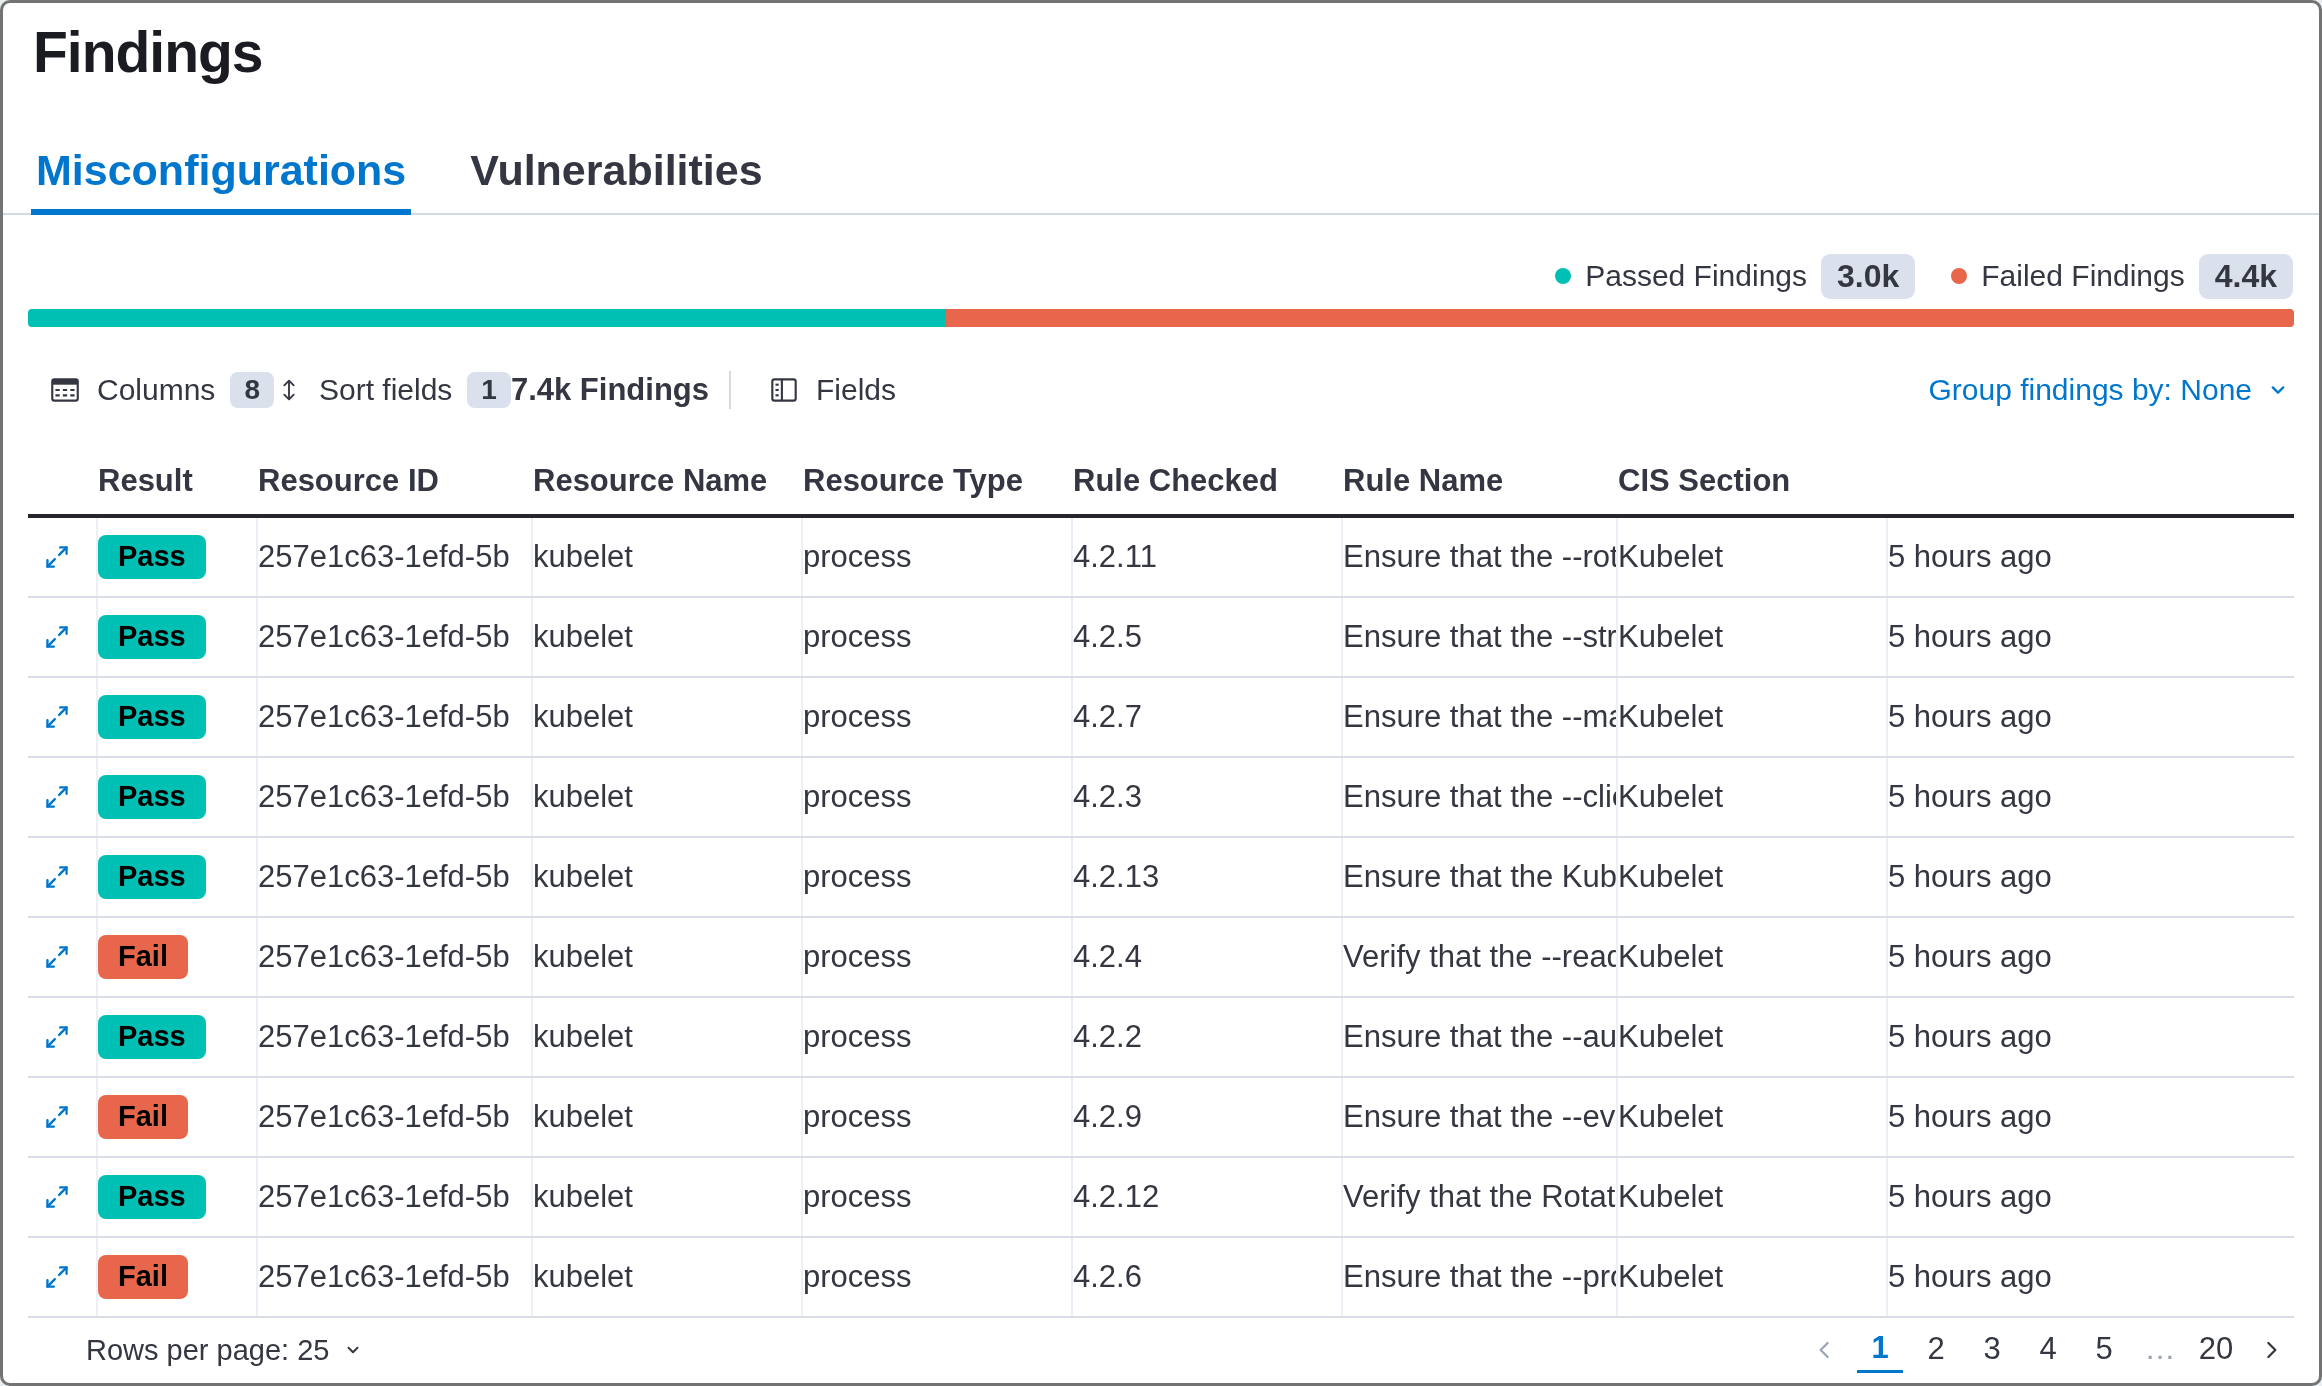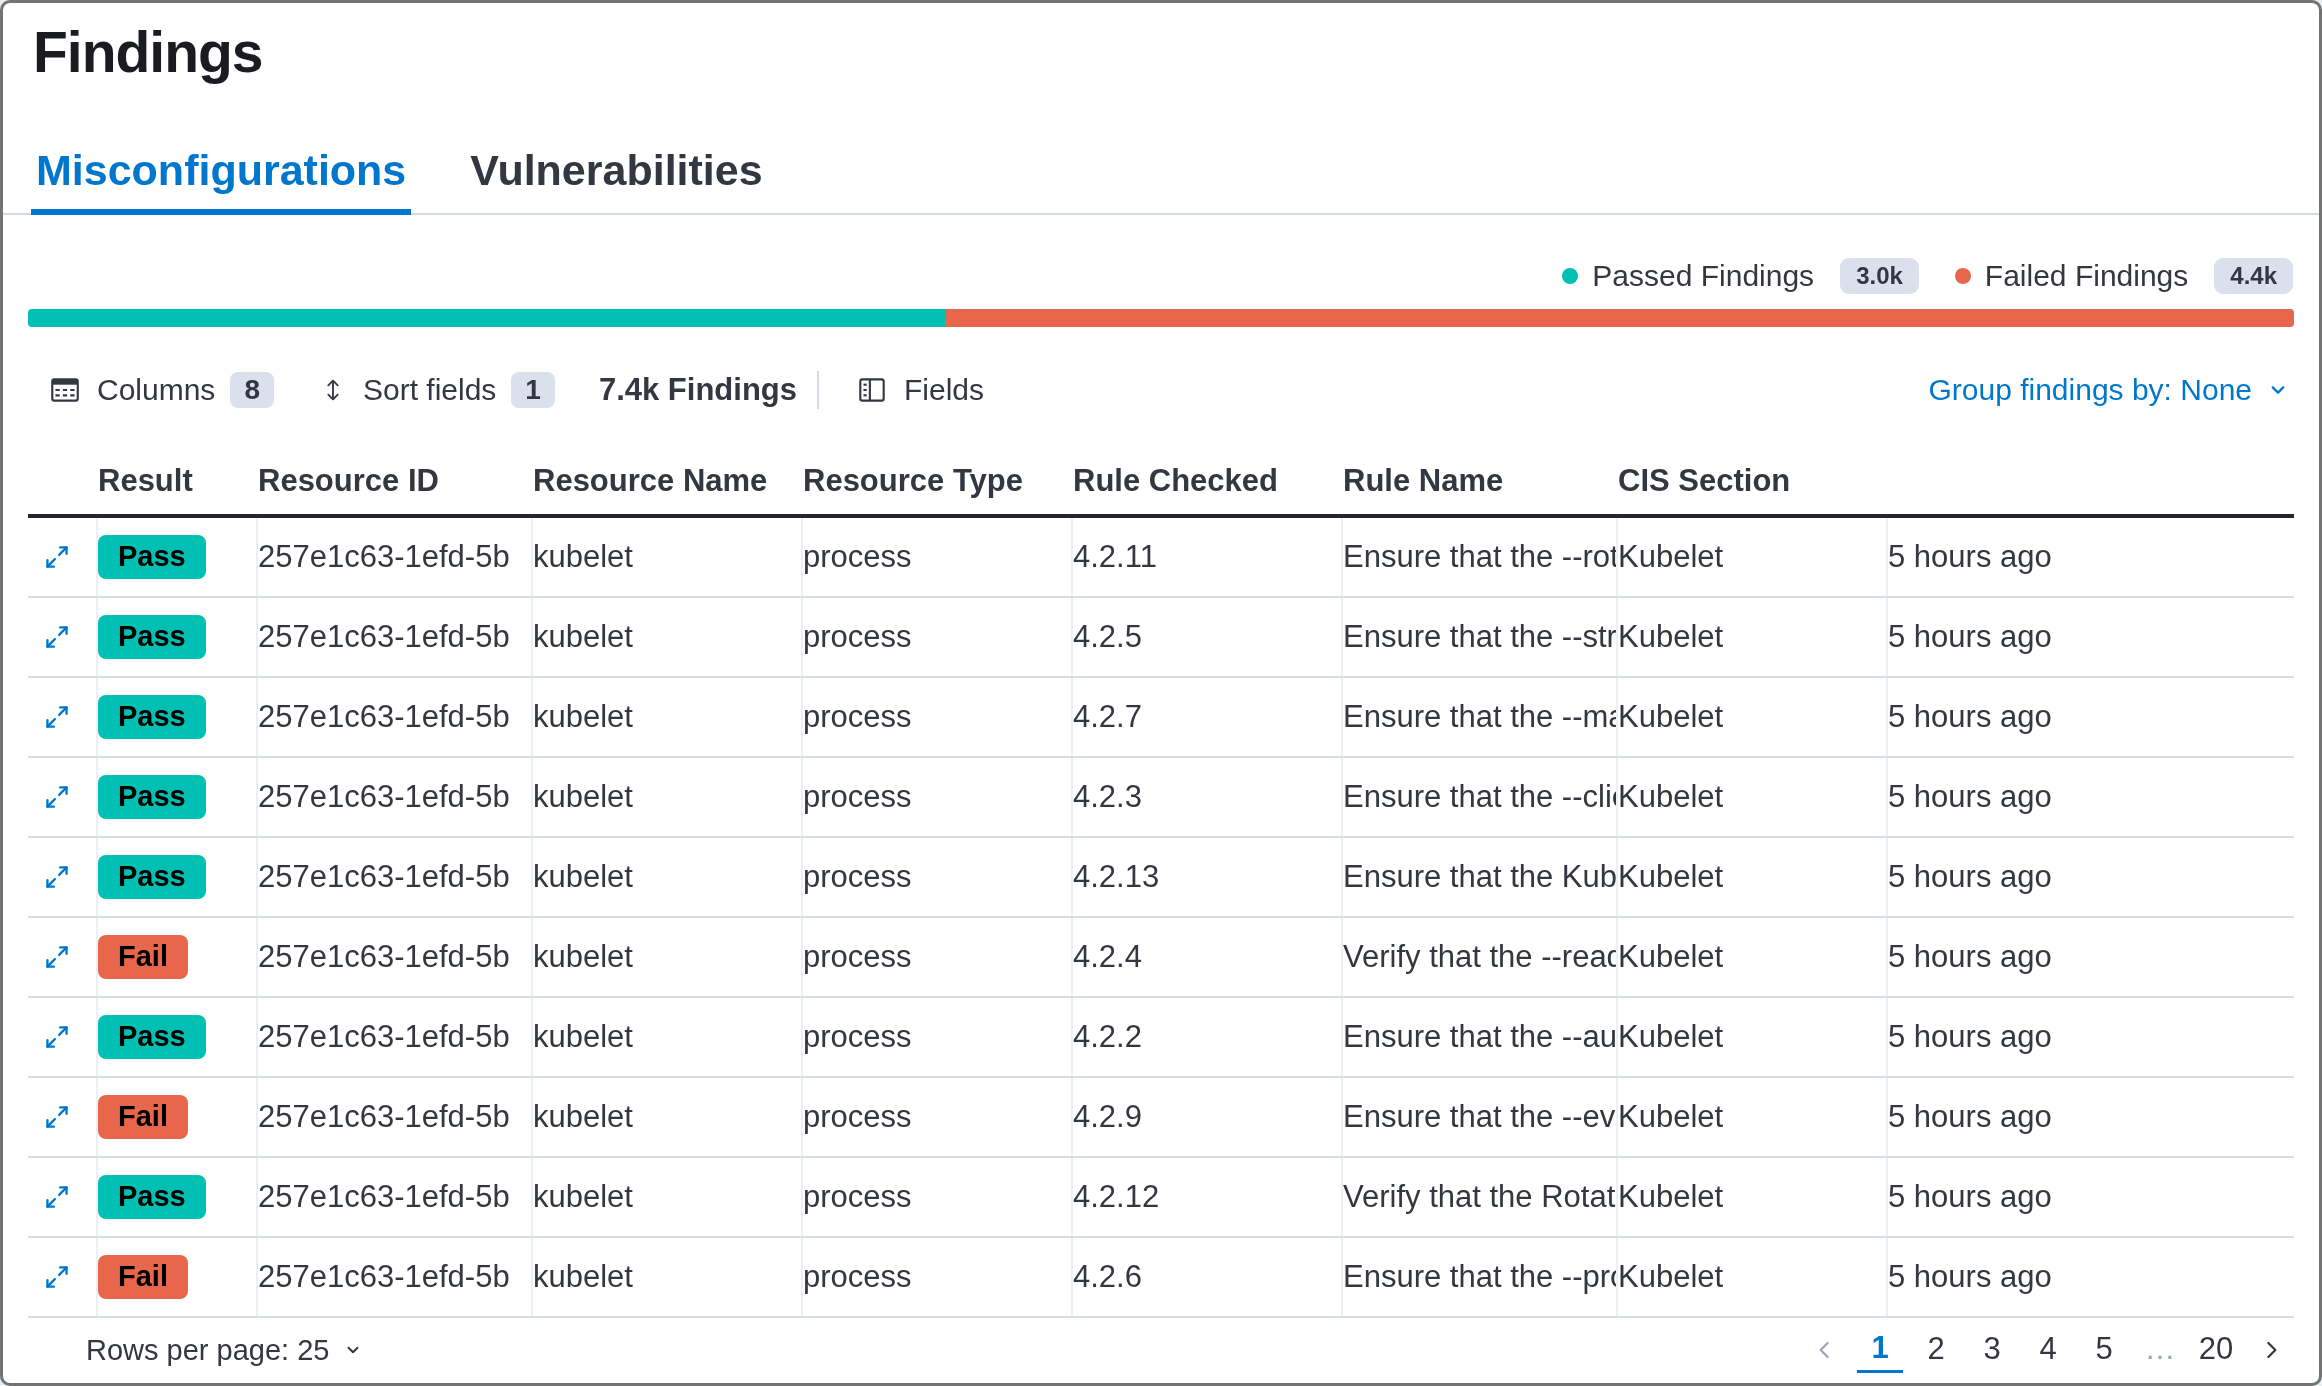--- a/index.html
+++ b/index.html
@@ -21,27 +21,27 @@
   .tabs{height:62px;display:flex;align-items:flex-end;gap:64px;padding-left:33px;border-bottom:2px solid #D3DAE6;}
   .tab{font-size:43px;font-weight:700;padding-bottom:18px;position:relative;cursor:pointer;color:#343741;}
   .tab.active{color:var(--c-primary);}
   .tab.active::after{content:"";position:absolute;left:-5px;right:-5px;bottom:-2px;height:6px;background:var(--c-primary);}
   
   .legend{display:flex;justify-content:flex-end;align-items:center;gap:36px;margin:42px 26px 0 0;height:38px;font-size:30px;}
   .legend-item{display:flex;align-items:center;gap:14px;}
   .dot{width:16px;height:16px;border-radius:50%;}
   .dot.passed{background:var(--c-passed);}
   .dot.failed{background:var(--c-failed);}
-  .count-badge{background:#DAE0EC;border-radius:9px;padding:4px 16px;font-size:24px;font-weight:600;color:#343741;margin-left:12px;}
+  .count-badge{background:#DAE0EC;border-radius:9px;padding:4px 16px;font-size:32px;font-weight:600;color:#343741;}
   .dist-bar{display:flex;height:18px;margin:14px 25px 0;border-radius:4px;overflow:hidden;}
   .seg-passed{background:var(--c-passed);width:40.5%;}
   .seg-failed{background:var(--c-failed);flex:1;}
   
   .toolbar{display:flex;align-items:center;margin-top:40px;height:46px;padding:0 27px 0 45px;font-size:30px;}
-  .tb-group{display:flex;align-items:center;gap:15px;margin-right:44px;cursor:pointer;}
+  .tb-group{display:flex;align-items:center;gap:15px;cursor:pointer;}
   .tb-badge{background:#DAE0EC;border-radius:8px;padding:2px 14px;font-size:28px;font-weight:600;}
   .tb-findings{font-weight:700;font-size:31px;margin-right:20px;}
   .tb-divider{width:2px;height:38px;background:#D3DAE6;margin-right:36px;}
   .group-by{margin-left:auto;display:flex;align-items:center;gap:12px;color:var(--c-primary);cursor:pointer;}
   .icon{display:inline-flex;flex:none;}
   
   .table{margin:34px 25px 0;}
   .thead{display:grid;grid-template-columns:var(--grid-cols);height:71px;align-items:center;
          border-bottom:4px solid #24262B;font-weight:700;font-size:31px;color:#343741;}
   .th{padding-right:16px;white-space:nowrap;overflow:hidden;display:flex;align-items:center;gap:12px;cursor:pointer;}

